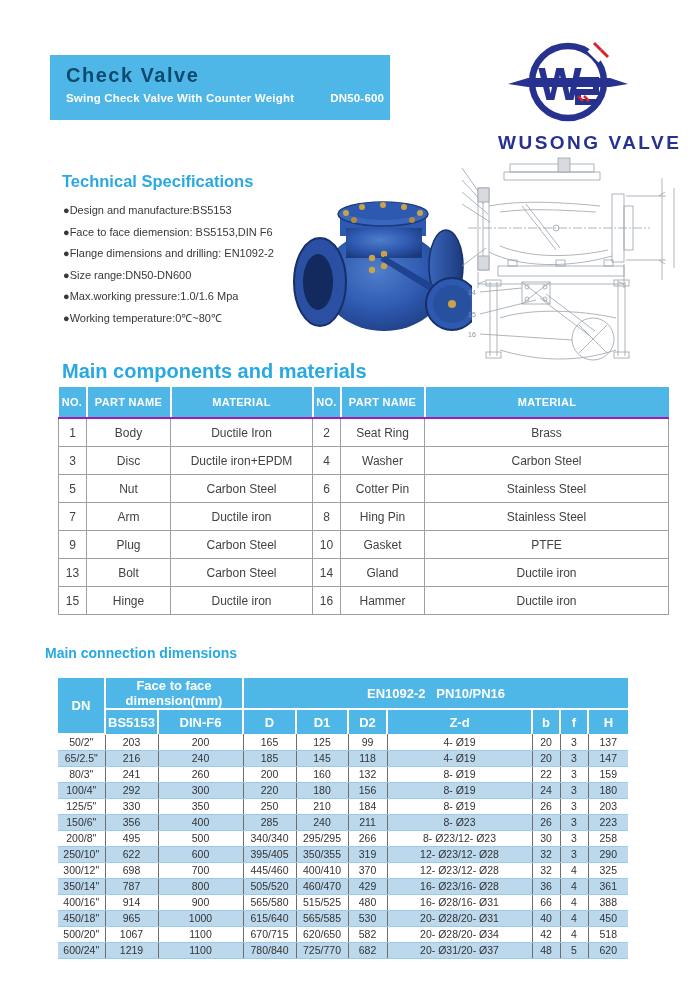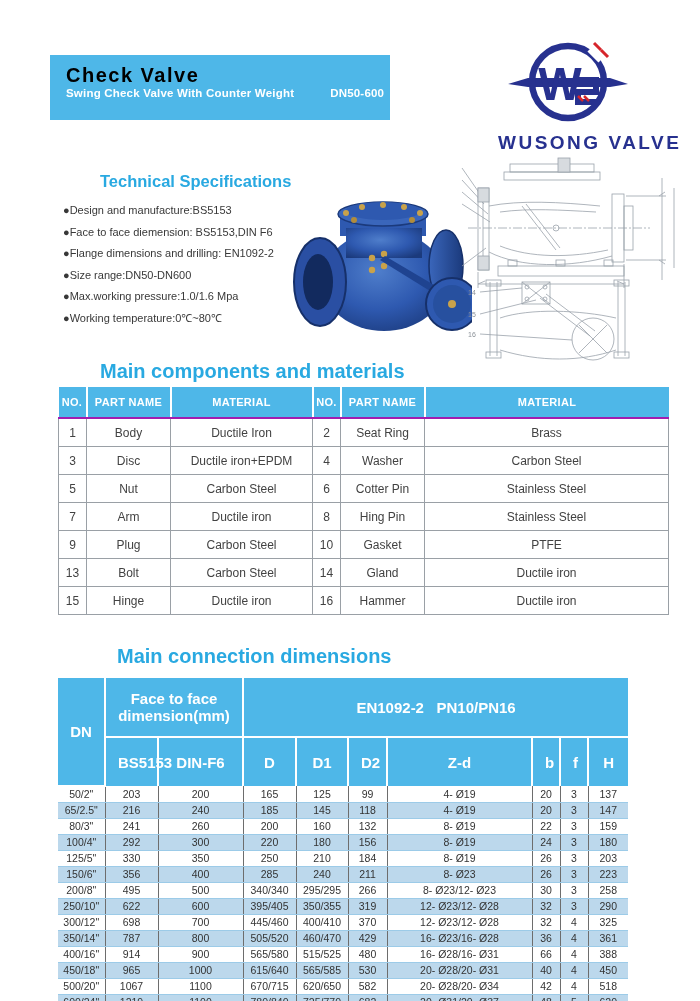--- a/index.html
+++ b/index.html
@@ -2,53 +2,53 @@
 <html><head>
 <meta charset="utf-8">
 <style>
   html,body{margin:0;padding:0;background:#fff;}
   .page{position:relative;width:700px;height:1001px;background:#ffffff;overflow:hidden;
         font-family:"Liberation Sans",sans-serif;color:#3c3c3c;}
 
   
   .band{position:absolute;left:50px;top:55px;width:340px;height:65px;background:#4eb7e8;
         box-sizing:border-box;padding:9px 0 0 16px;}
-  .band .title{color:#000000;font-size:20px;font-weight:bold;letter-spacing:1.5px;}
-  .band .sub{display:flex;gap:36px;color:#fff;font-size:11.5px;font-weight:600;letter-spacing:.2px;}
+  .band .title{color:#0c4a6e;font-size:20px;font-weight:bold;letter-spacing:1.5px;}
+  .band .sub{display:flex;gap:36px;margin-top:5px;color:#fff;font-size:11.5px;font-weight:600;letter-spacing:.2px;}
 
   
   .logo{position:absolute;left:498px;top:34px;width:134px;text-align:center;}
   .logo .brand{margin-top:-2px;color:#27318f;font-size:19px;font-weight:bold;letter-spacing:2.5px;white-space:nowrap;}
 
   
-  .h-cyan{position:absolute;color:#29a9e1;font-weight:600;margin-left:38px;}
+  .h-cyan{position:absolute;color:#29a9e1;font-weight:600;}
   #h-tech{left:62px;top:172px;font-size:16.5px;}
   #h-comp{left:62px;top:360px;font-size:20px;}
-  #h-dims{left:79px;top:645px;font-size:20px;}
+  #h-dims{left:45px;top:645px;font-size:14px;}
 
   
   .specs{position:absolute;left:63px;top:200px;font-size:11px;line-height:21.5px;color:#383838;}
 
   
   .photo{position:absolute;left:288px;top:186px;width:184px;height:150px;}
   .draw1{position:absolute;left:460px;top:156px;width:230px;height:136px;}
   .draw2{position:absolute;left:460px;top:256px;width:230px;height:112px;}
 
   
   table{border-collapse:collapse;table-layout:fixed;}
   .t-comp{position:absolute;left:58px;top:387px;width:610px;font-size:12px;}
   .t-comp th{background:#4eb7e8;color:#fff;font-size:11px;font-weight:600;height:28px;
              border-right:2px solid #fff;border-bottom:2px solid #a21caf;letter-spacing:.3px;}
   .t-comp th:last-child{border-right:none;}
   .t-comp td{height:27px;text-align:center;border:1px solid #9aa0a6;color:#424242;padding:0;}
 
   
   .t-dims{position:absolute;left:58px;top:678px;width:570px;font-size:10.5px;}
-  .t-dims th{background:#4eb7e8;color:#fff;font-weight:600;font-size:15px;
-             border-right:2px solid #fff;padding:12px;}
+  .t-dims th{background:#4eb7e8;color:#fff;font-weight:600;font-size:13px;
+             border-right:2px solid #fff;padding:0;}
   .t-dims thead tr:first-child th{height:22px;border-bottom:2px solid #fff;}
   .t-dims thead tr:last-child th{height:24px;}
   .t-dims th.dn{height:48px;}
   .t-dims th:last-child{border-right:none;}
   .t-dims th.pre{white-space:pre;}
   .t-dims td{height:15px;line-height:15px;text-align:center;padding:0;color:#333;
              border-left:1px solid #6d6d6d;border-bottom:1px solid #9ccbe8;}
   .t-dims td:first-child{border-left:none;}
   .t-dims tr.alt td{background:#bcd8ec;}
 </style>

